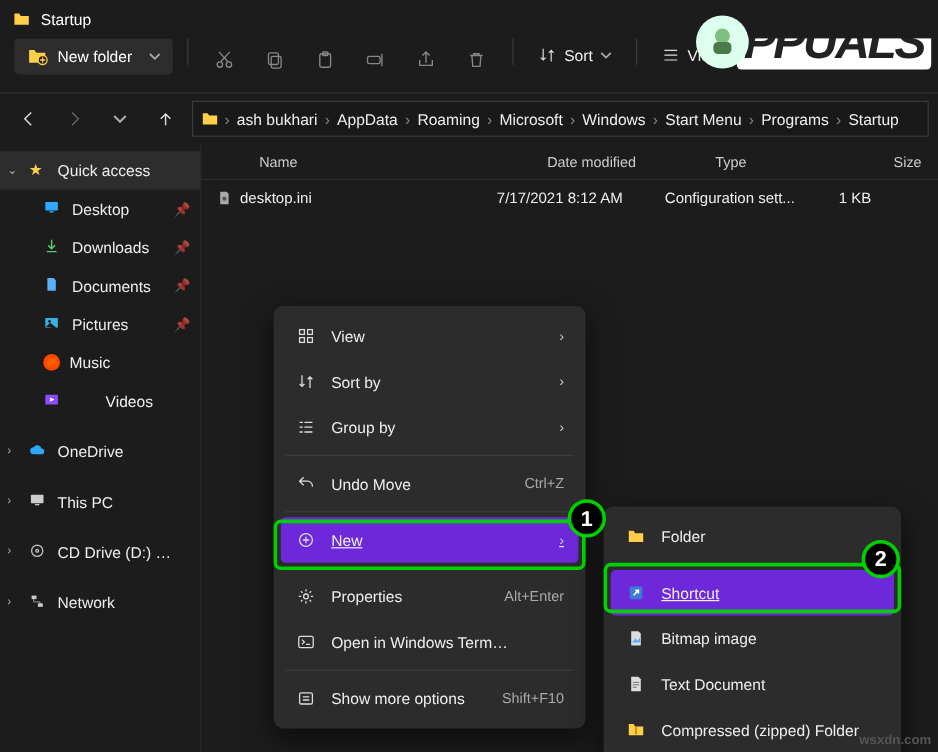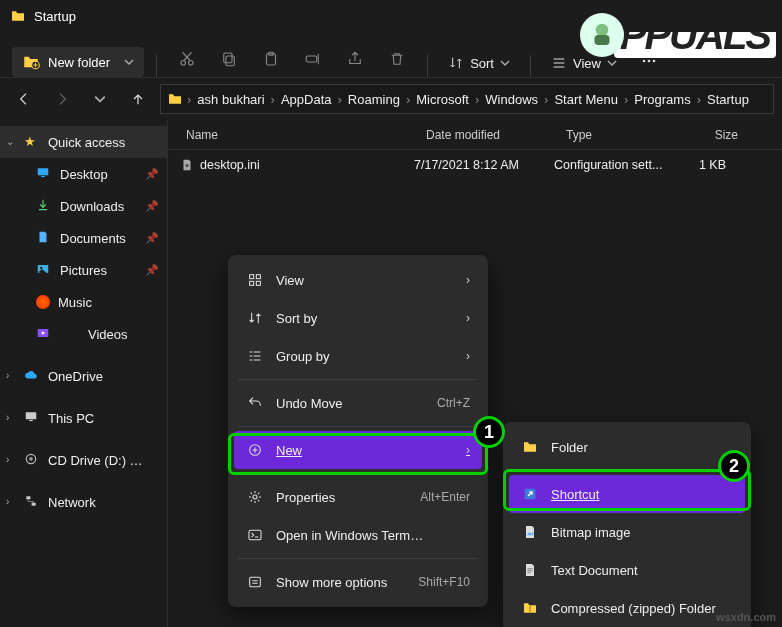--- a/index.html
+++ b/index.html
@@ -21,21 +21,21 @@
     padding-left: 10px;
     background: #1c1c1c;
     position: relative;
   }
   .titlebar .folder-mini { width: 16px; height: 16px; display:inline-block; }
   .titlebar .title-text { margin-left: 8px; }
 
   .toolbar {
     height: 46px;
     display: flex;
-    align-items: flex-end;
+    align-items: flex-start;
     padding: 0 12px;
     gap: 6px;
     border-bottom: 1px solid #2d2d2d;
   }
   .new-folder-btn {
     display: flex;
     align-items: center;
     gap: 8px;
     background: #2d2d2d;
     padding: 6px 10px;
@@ -111,21 +111,21 @@
     background:#1c1c1c;
   }
   .columns {
     display:flex;
     height: 30px;
     align-items:center;
     border-bottom: 1px solid #2d2d2d;
     color:#ccc;
     font-size:12px;
   }
-  .col-name { width: 258px; padding-left: 18px;}
+  .col-name { width: 258px; padding-left: 18px; margin-left: 30px;}
   .col-date { width: 140px; }
   .col-type { width: 118px; }
   .col-size { width: 60px; text-align:right; padding-right: 6px;}
   .row {
     display:flex;
     height: 30px;
     align-items:center;
     color:#eee;
     font-size:12.5px;
   }

